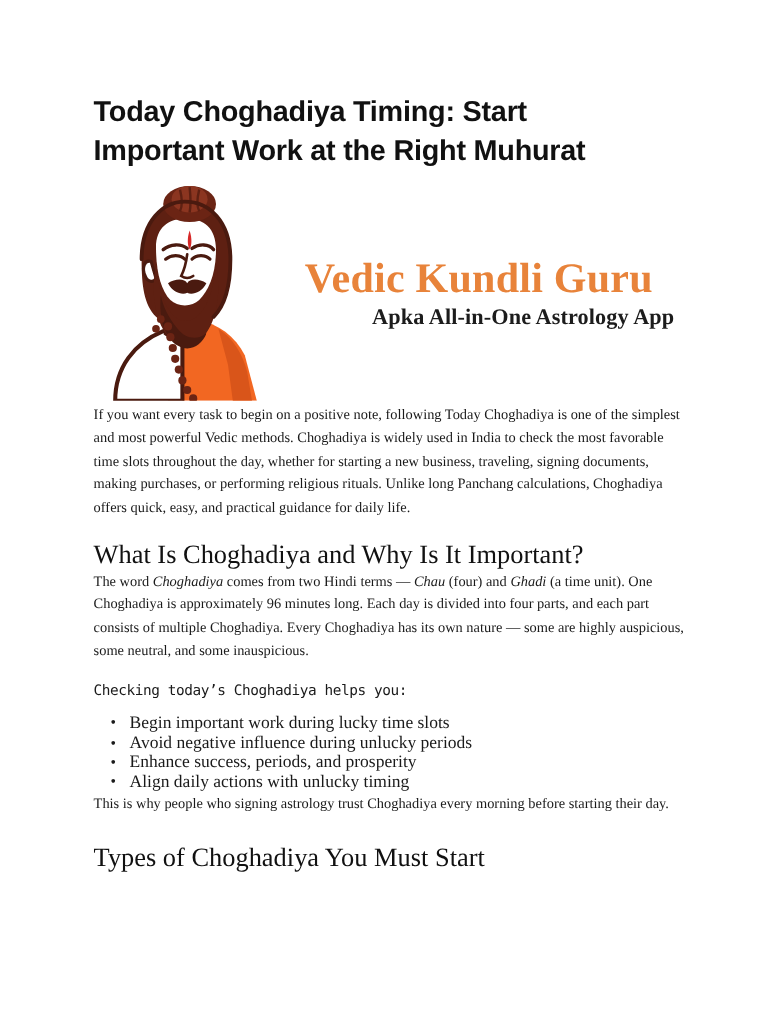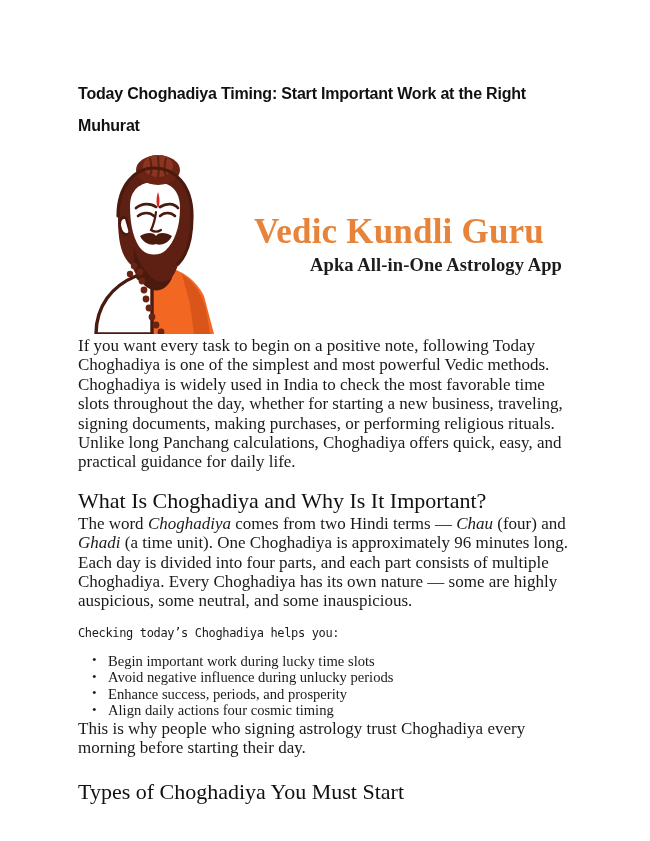--- a/index.html
+++ b/index.html
@@ -26,21 +26,21 @@
     position: absolute;
     left: 78px;
     top: 0;
     width: 494px;
   }
 
   
   .doc-title {
     font-family: "Liberation Sans", "DejaVu Sans", sans-serif;
     font-weight: bold;
-    font-size: 16px;
+    font-size: 24px;
     line-height: 32px;
     letter-spacing: -0.2px;
     color: #111111;
     margin: 0;
     padding-top: 78px;
     width: 470px;
   }
 
   
   .logo-block {
@@ -80,21 +80,21 @@
     color: #1c1c1c;
     letter-spacing: 0.1px;
     white-space: nowrap;
     margin-top: 1px;
     margin-left: 14px;
     text-align: center;
   }
 
   
   p.body {
-    font-size: 17px;
+    font-size: 12px;
     line-height: 19.4px;
     margin: 0;
     text-align: left;
     color: #1a1a1a;
   }
   .para-intro { margin-top: 6px; }
   .para-after-heading { margin-top: 3px; }
   .para-closing { margin-top: 13px; }
 
   h2.section {
@@ -218,21 +218,21 @@
     <h2 class="section">What Is Choghadiya and Why Is It Important?</h2>
 
     <p class="body para-after-heading"><span>The word </span><em>Choghadiya</em><span> comes from two Hindi terms — </span><em>Chau</em><span> (four) and </span><em>Ghadi</em><span> (a time unit). One Choghadiya is approximately 96 minutes long. Each day is divided into four parts, and each part consists of multiple Choghadiya. Every Choghadiya has its own nature — some are highly auspicious, some neutral, and some inauspicious.</span></p>
 
     <p class="lead-in">Checking today’s Choghadiya helps you:</p>
 
     <ul class="bullets">
       <li>Begin important work during lucky time slots</li>
       <li>Avoid negative influence during unlucky periods</li>
       <li>Enhance success, periods, and prosperity</li>
-      <li>Align daily actions four cosmic timing</li>
+      <li>Align daily actions with unlucky timing</li>
     </ul>
 
     <p class="body para-closing">This is why people who signing astrology trust Choghadiya every morning before starting their day.</p>
 
     <h2 class="section section-last">Types of Choghadiya You Must Start</h2>
 
   </div>
 </div>
 
 </body></html>

